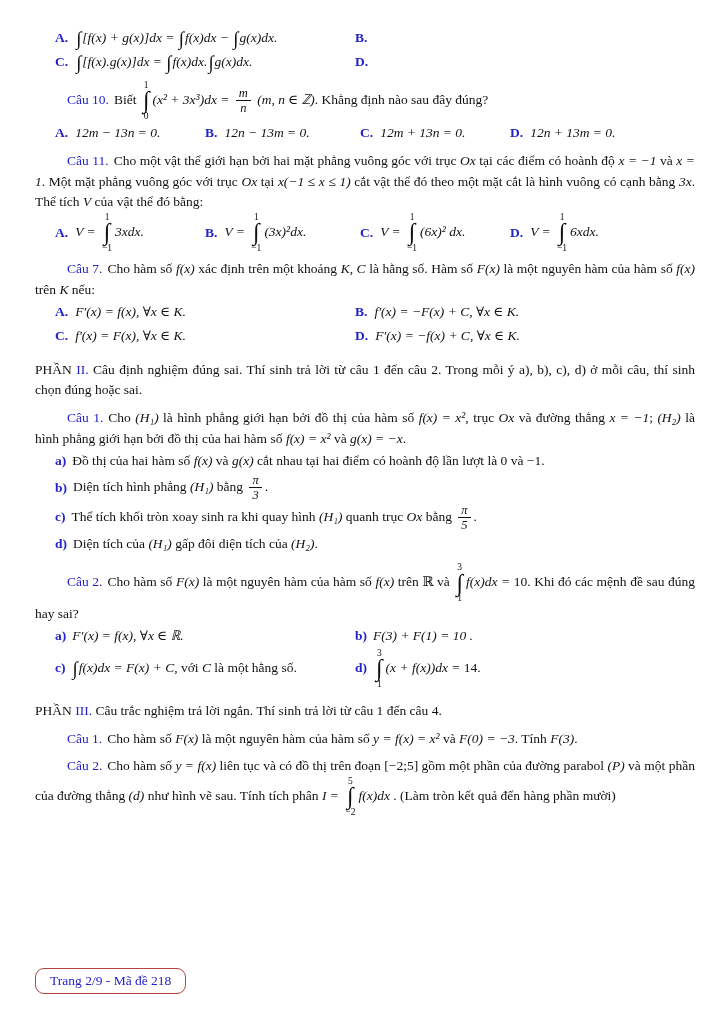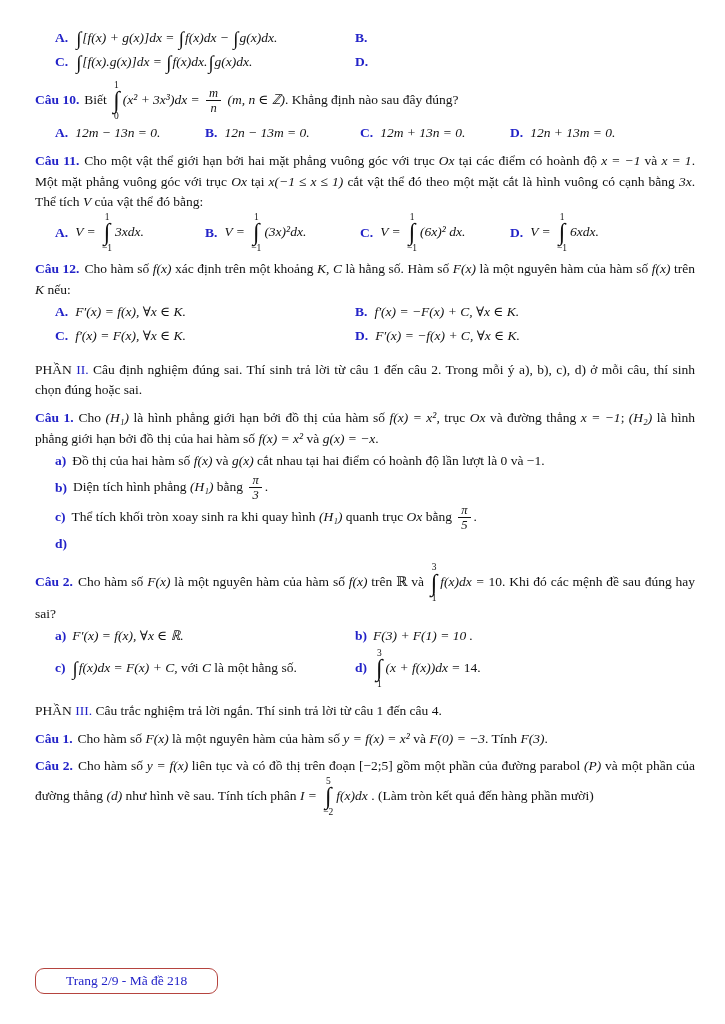--- a/index.html
+++ b/index.html
@@ -10,21 +10,21 @@
   *{ box-sizing:border-box; }
   html,body{ margin:0; padding:0; background:#ffffff; }
   .page{
     width:725px; height:1024px; position:relative; overflow:hidden;
     background:#ffffff;
     padding:26px 30px 0 35px;
     font-family:"Liberation Serif","DejaVu Serif",serif;
     font-size:13.5px; line-height:1.5; color:var(--ink);
   }
   .block{ margin-bottom:6px; }
-  .qlabel{ color:var(--blue); font-weight:bold; margin-right:5px; }
+  .qlabel{ color:var(--blue); font-weight:normal; margin-right:5px;margin-left:32px; }
   .olabel{ color:var(--blue); font-weight:bold; margin-right:7px; font-style:normal; }
   .ilabel{ color:var(--blue); font-weight:bold; margin-right:6px; font-style:normal; flex:0 0 auto; }
   .b{ font-weight:normal; }
   .blue{ color:var(--blue); }
   .stmt{ text-align:justify; }
   .pheading{ text-align:justify; margin-top:12px; margin-bottom:8px; }
   .math,.mathit{ font-style:italic; }
   .optgrid2{ display:grid; grid-template-columns:300px 1fr; margin-left:20px; }
   .optgrid4{ display:grid; grid-template-columns:150px 155px 150px 1fr; margin-left:20px; }
   .opt{ display:flex; align-items:center; min-height:24px; }
@@ -37,21 +37,21 @@
          line-height:1; margin:0 3px; font-style:normal; }
   .ib{ font-size:9.5px; line-height:1.1; font-style:normal; }
   .is{ font-size:24px; line-height:.85; }
   .mfrac{ display:inline-flex; flex-direction:column; align-items:center; vertical-align:middle;
           margin:0 3px; font-style:italic; line-height:1.15; font-size:12.5px; }
   .fn{ border-bottom:1px solid currentColor; padding:0 3px; }
   .fd{ padding:0 3px; }
   .footer-box{
     position:absolute; left:35px; bottom:30px;
     border:1.6px solid var(--red); border-radius:9px;
-    padding:2px 30px; color:var(--blue); background:#fff;
+    padding:2px 14px; color:var(--blue); background:#fff;
   }
 </style>
 </head>
 <body>
 
 <div class="page">
 
   <section class="block">
     <div class="optgrid2">
       <div class="opt">
@@ -137,21 +137,21 @@
               <span class="ib">1</span>
               <span class="is">∫</span>
               <span class="ib">−1</span>
             </span>6xdx.</span>
       </div>
     </div>
   </section>
 
   <section class="block">
     <div class="stmt">
-      <span class="qlabel">Câu 12.</span><span>Cho hàm số <span class="mathit">f(x)</span> xác định trên một khoảng <span class="mathit">K</span>, <span class="mathit">C</span> là hằng số. Hàm số <span class="mathit">F(x)</span> là một nguyên hàm của hàm số <span class="mathit">f(x)</span> trên <span class="mathit">K</span> nếu:</span>
+      <span class="qlabel">Câu 7.</span><span>Cho hàm số <span class="mathit">f(x)</span> xác định trên một khoảng <span class="mathit">K</span>, <span class="mathit">C</span> là hằng số. Hàm số <span class="mathit">F(x)</span> là một nguyên hàm của hàm số <span class="mathit">f(x)</span> trên <span class="mathit">K</span> nếu:</span>
     </div>
     <div class="optgrid2">
       <div class="opt">
         <span class="olabel">A.</span>
         <span class="math">F′(x) = f(x), ∀x ∈ K.</span>
       </div>
       <div class="opt">
         <span class="olabel">B.</span>
         <span class="math">f′(x) = −F(x) + C, ∀x ∈ K.</span>
       </div>
@@ -190,20 +190,21 @@
     </div>
     <div class="item">
       <span class="ilabel">c)</span>
       <span>Thể tích khối tròn xoay sinh ra khi quay hình <span class="mathit">(H₁)</span> quanh trục <span class="mathit">Ox</span> bằng <span class="mfrac">
             <span class="fn">π</span>
             <span class="fd">5</span>
           </span>.</span>
     </div>
     <div class="item">
       <span class="ilabel">d)</span>
+      <span>Diện tích của <span class="mathit">(H₁)</span> gấp đôi diện tích của <span class="mathit">(H₂)</span>.</span>
     </div>
   </section>
 
   <section class="block">
     <div class="stmt">
       <span class="qlabel">Câu 2.</span><span>Cho hàm số <span class="mathit">F(x)</span> là một nguyên hàm của hàm số <span class="mathit">f(x)</span> trên ℝ và <span class="mint">
             <span class="ib">3</span>
             <span class="is">∫</span>
             <span class="ib">1</span>
           </span><span class="mathit">f(x)dx =</span> 10. Khi đó các mệnh đề sau đúng hay sai?</span>

